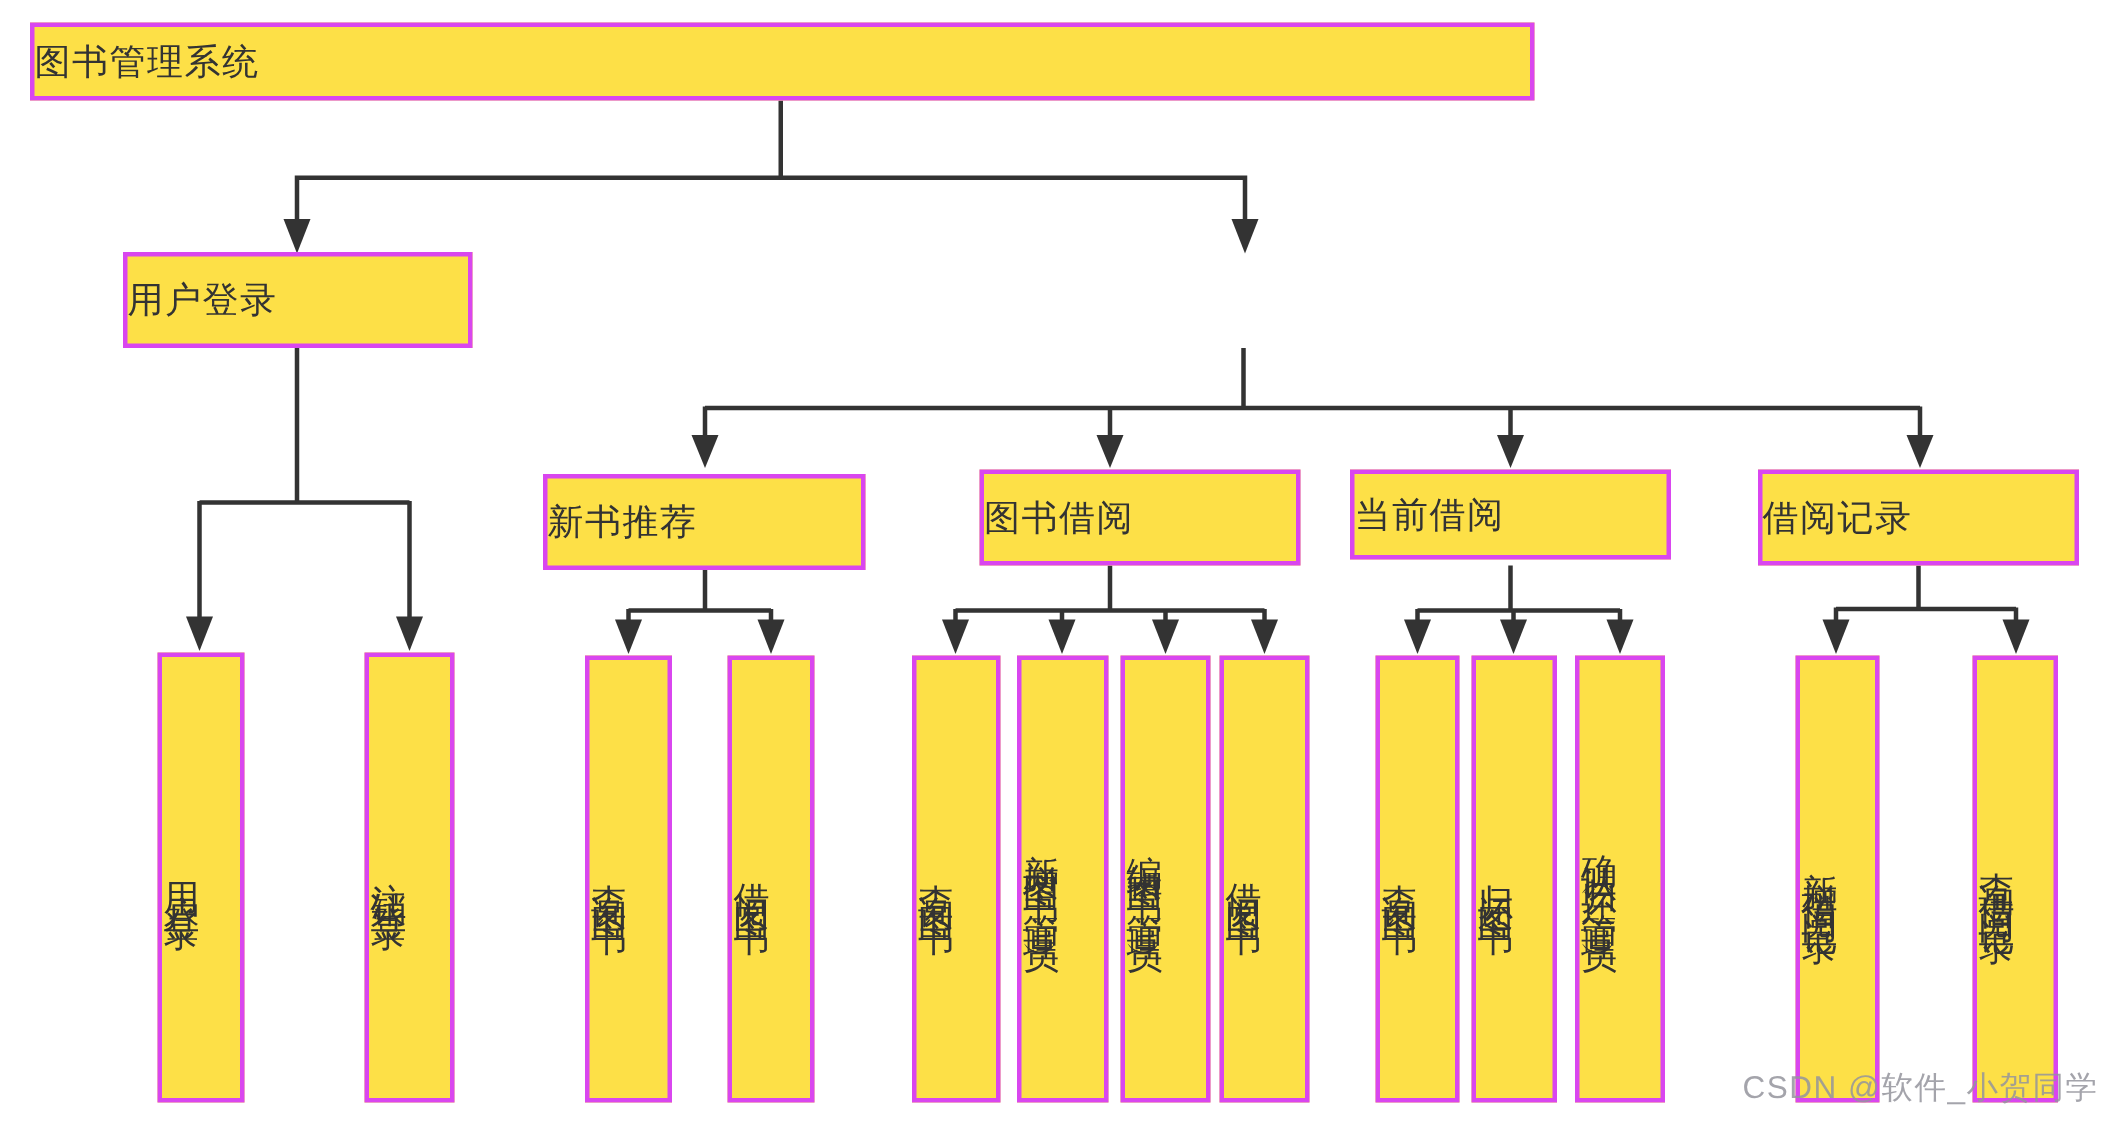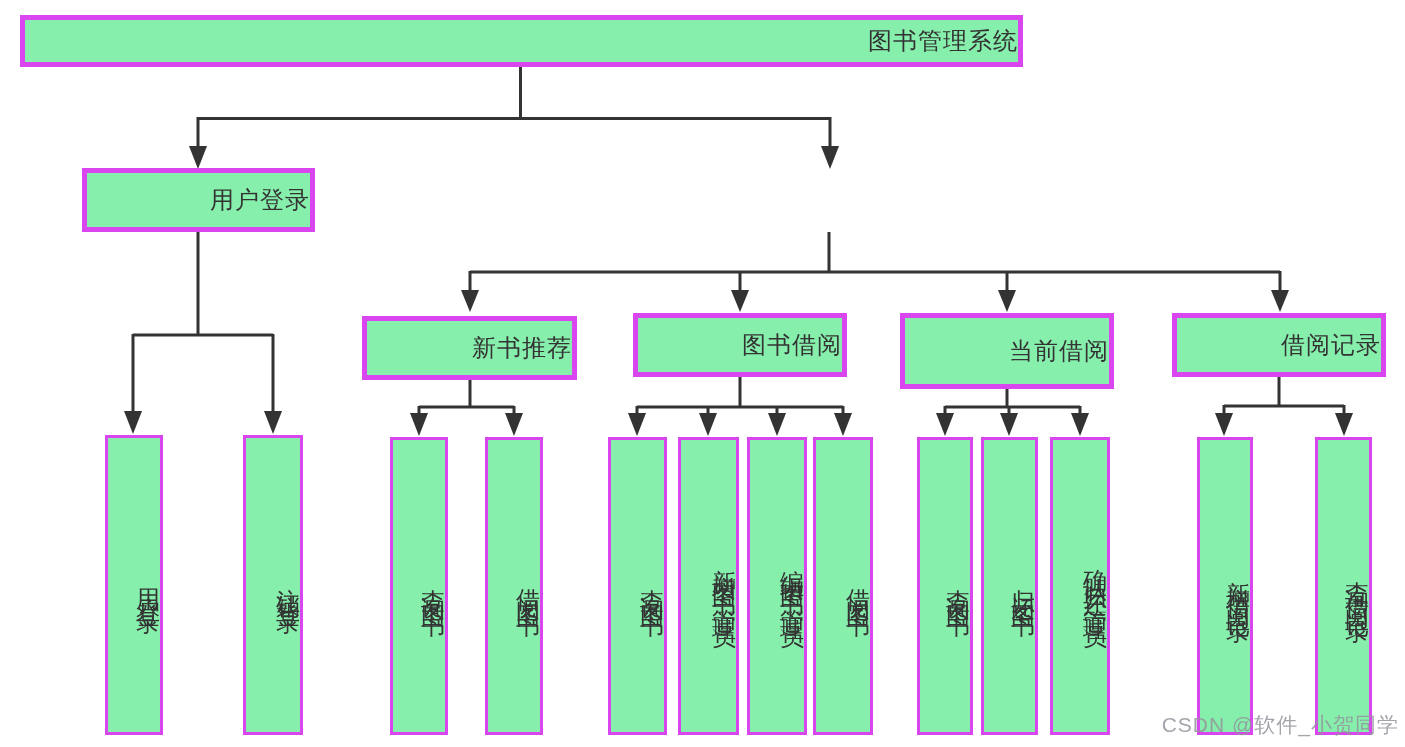--- a/index.html
+++ b/index.html
@@ -7,25 +7,25 @@
     position:relative;
     width:1405px;height:747px;
     background:#ffffff;
     font-family:"Liberation Sans","DejaVu Sans",sans-serif;
     color:#333333;
     overflow:hidden;
   }
   .node{
     position:absolute;
     box-sizing:border-box;
-    border:5px solid #d946ef;
-    background:#86efac;
+    border:3px solid #d946ef;
+    background:#fde047;
     display:flex;
     align-items:center;
-    justify-content:flex-end;
+    justify-content:flex-start;
     font-size:24px;
     color:#333333;
     letter-spacing:1px;
   }
   .leaf{
     border-width:3px;
   }
   .leaf .vtext{
     writing-mode:vertical-lr;
     text-orientation:mixed;
@@ -104,24 +104,24 @@
     <span>图书管理系统</span>
   </div>
 
   <div class="node" style="left:82px;top:168px;width:233px;height:64px;">
     <span>用户登录</span>
   </div>
 
   <div class="node" style="left:362px;top:316px;width:215px;height:64px;">
     <span>新书推荐</span>
   </div>
-  <div class="node" style="left:633px;top:313px;width:214px;height:64px;">
+  <div class="node" style="left:653px;top:313px;width:214px;height:64px;">
     <span>图书借阅</span>
   </div>
-  <div class="node" style="left:900px;top:313px;width:214px;height:76px;">
+  <div class="node" style="left:900px;top:313px;width:214px;height:60px;">
     <span>当前借阅</span>
   </div>
   <div class="node" style="left:1172px;top:313px;width:214px;height:64px;">
     <span>借阅记录</span>
   </div>
 
   <div class="node leaf" style="left:105px;top:435px;width:58px;height:300px;">
     <span class="vtext">用户登录</span>
   </div>
   <div class="node leaf" style="left:243px;top:435px;width:60px;height:300px;">

